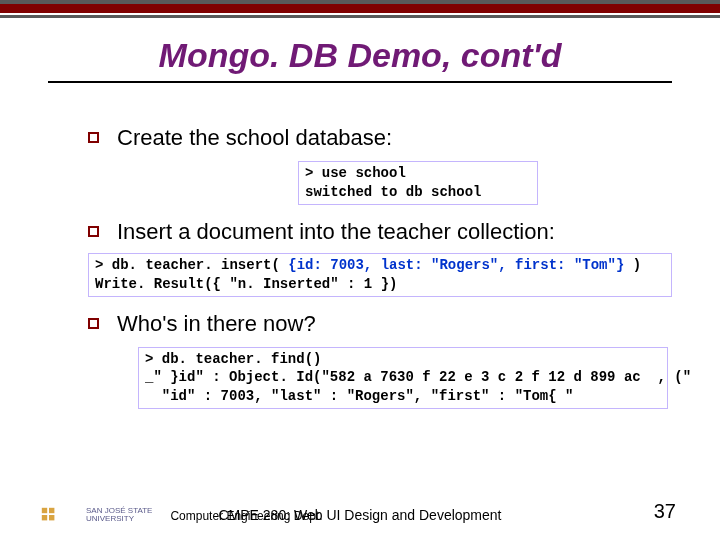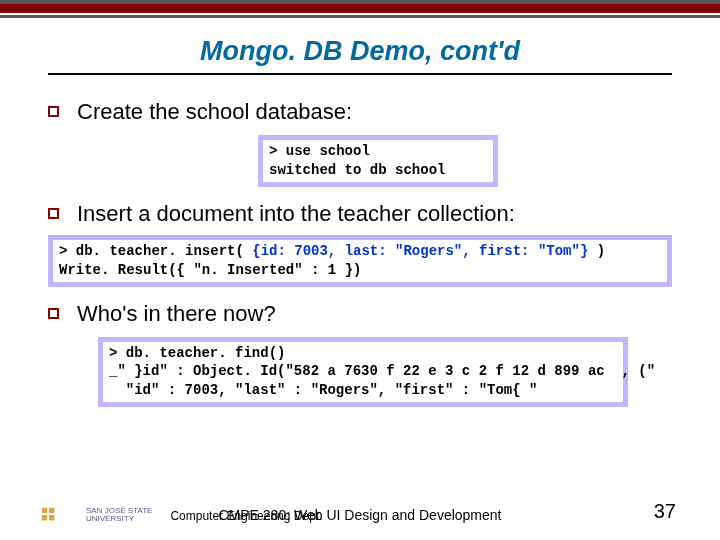--- a/index.html
+++ b/index.html
@@ -13,33 +13,34 @@
   }
   .topbars {
     width: 100%;
   }
   .bar1 { height: 4px; background: #595959; }
   .bar2 { height: 9px; background: #800000; }
   .bar3 { height: 3px; background: #595959; margin-top: 2px; }
 
   .title {
     text-align: center;
-    font-size: 27px;
-    color: #0369a1;
+    font-size: 34px;
+    color: #701a75;
     margin-top: 18px;
     font-family: Arial, sans-serif;
   }
   .title-rule {
     border: none;
     border-top: 2px solid #000;
     margin: 6px 48px 0 48px;
   }
 
   .content {
-    padding: 14px 48px 0 48px;
+    padding: 32px 48px 0 48px;
+    margin-left: 40px;
   }
 
   .bullet-row {
     display: flex;
     align-items: flex-start;
     margin-top: 14px;
   }
   .bullet-row.first { margin-top: 10px; }
   .bullet-box {
     width: 11px;
@@ -48,21 +49,21 @@
     margin-top: 7px;
     margin-right: 18px;
     flex-shrink: 0;
   }
   .bullet-text {
     font-size: 22px;
     color: #000;
   }
 
   .codebox {
-    border: 5px solid #c4b5fd;
+    border: 1px solid #c4b5fd;
     font-family: "Courier New", monospace;
     font-size: 14px;
     font-weight: bold;
     line-height: 1.35;
     padding: 2px 6px;
     white-space: pre;
     background: #fff;
   }
   .codebox .blue { color: #0033cc; }
 

